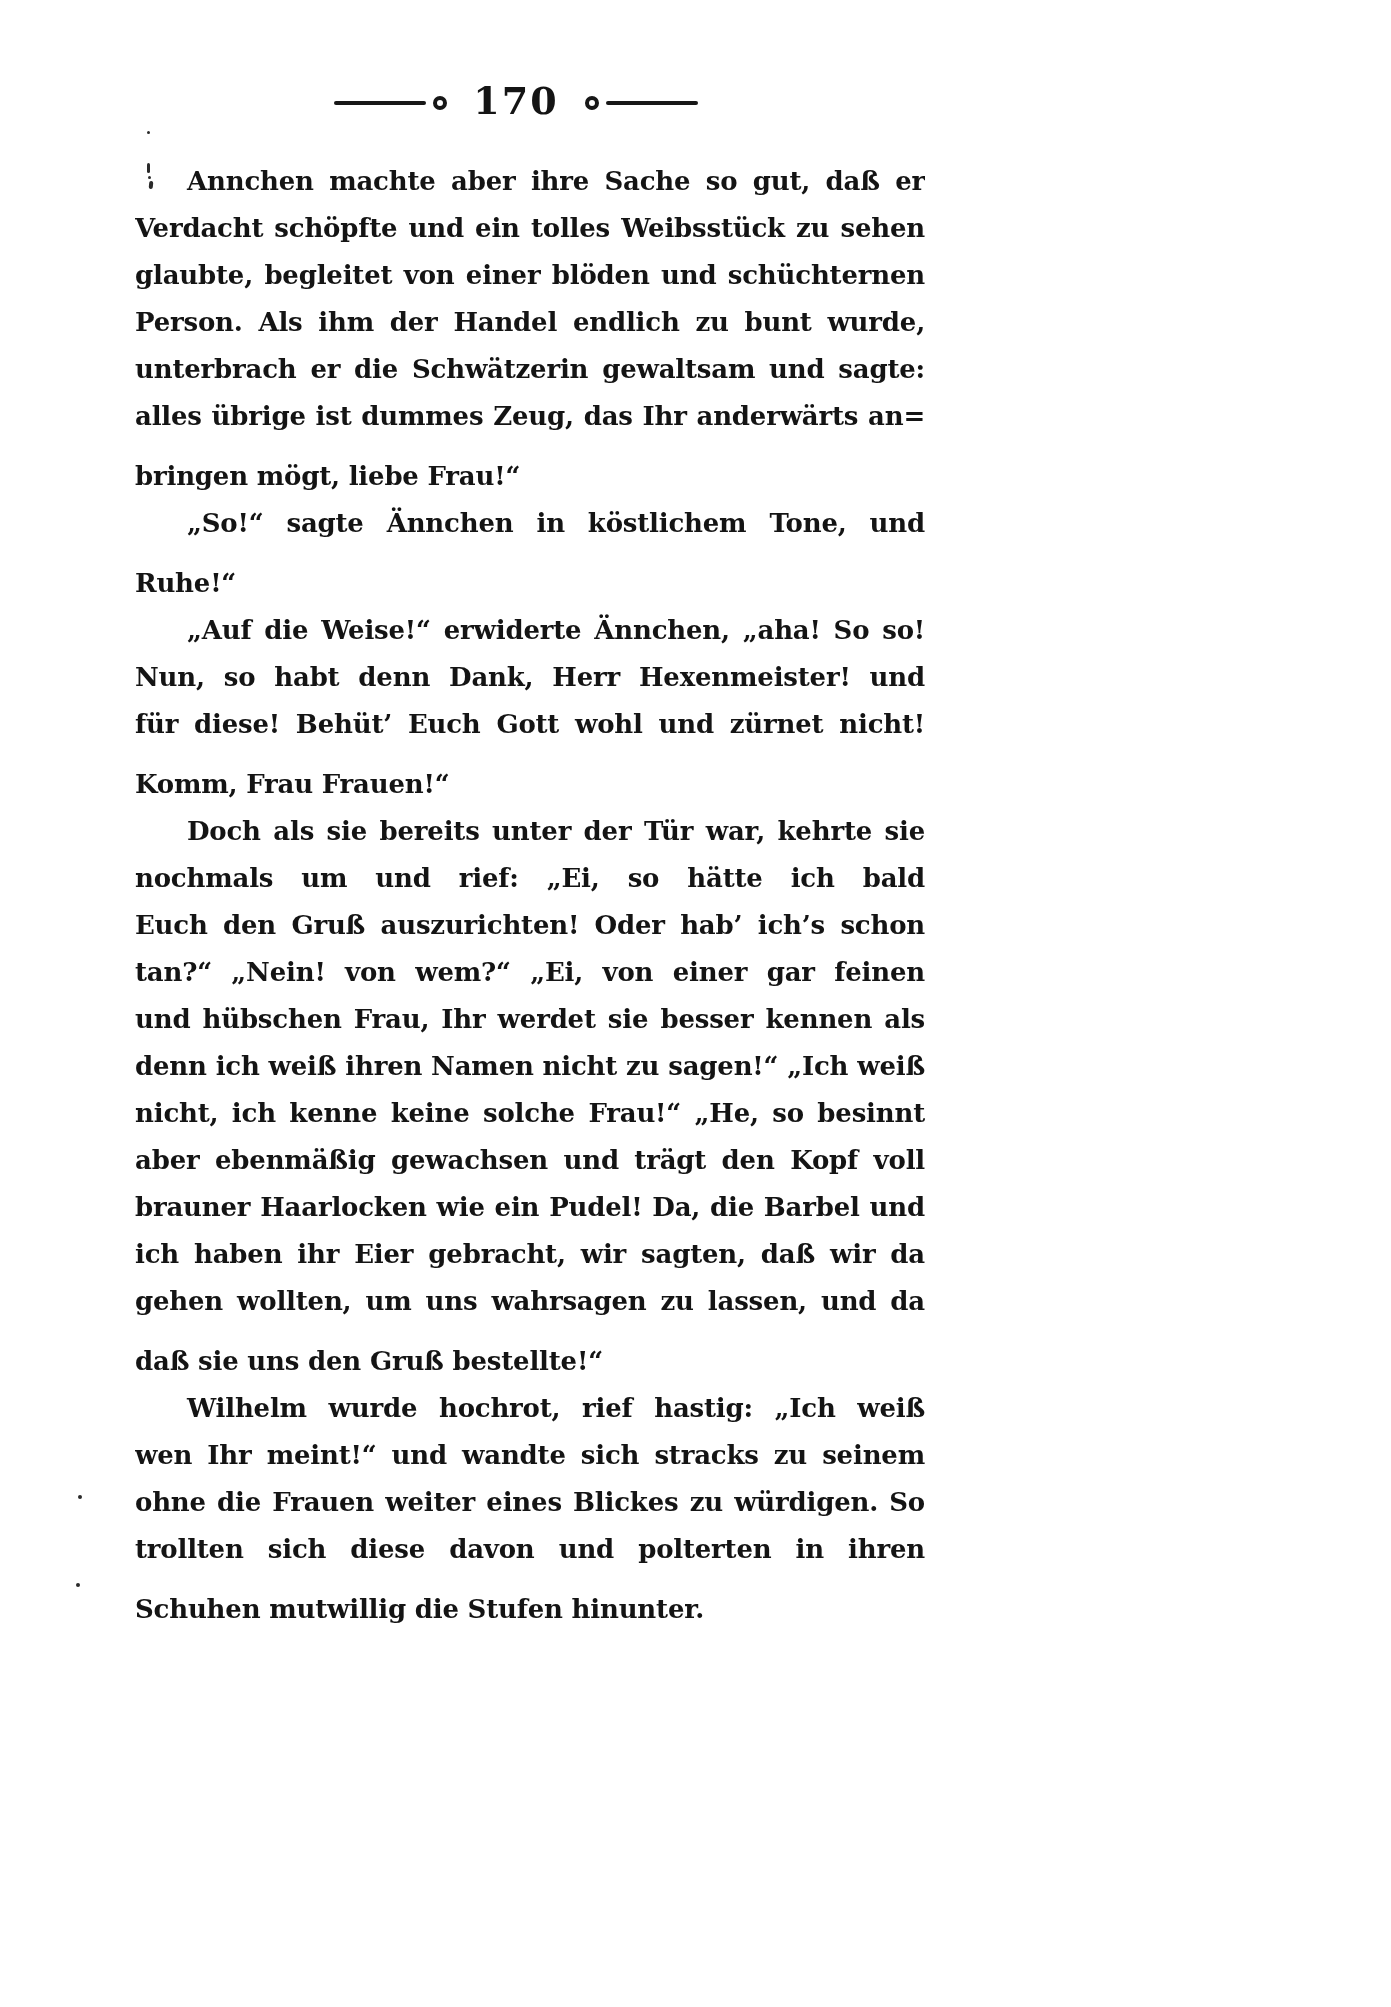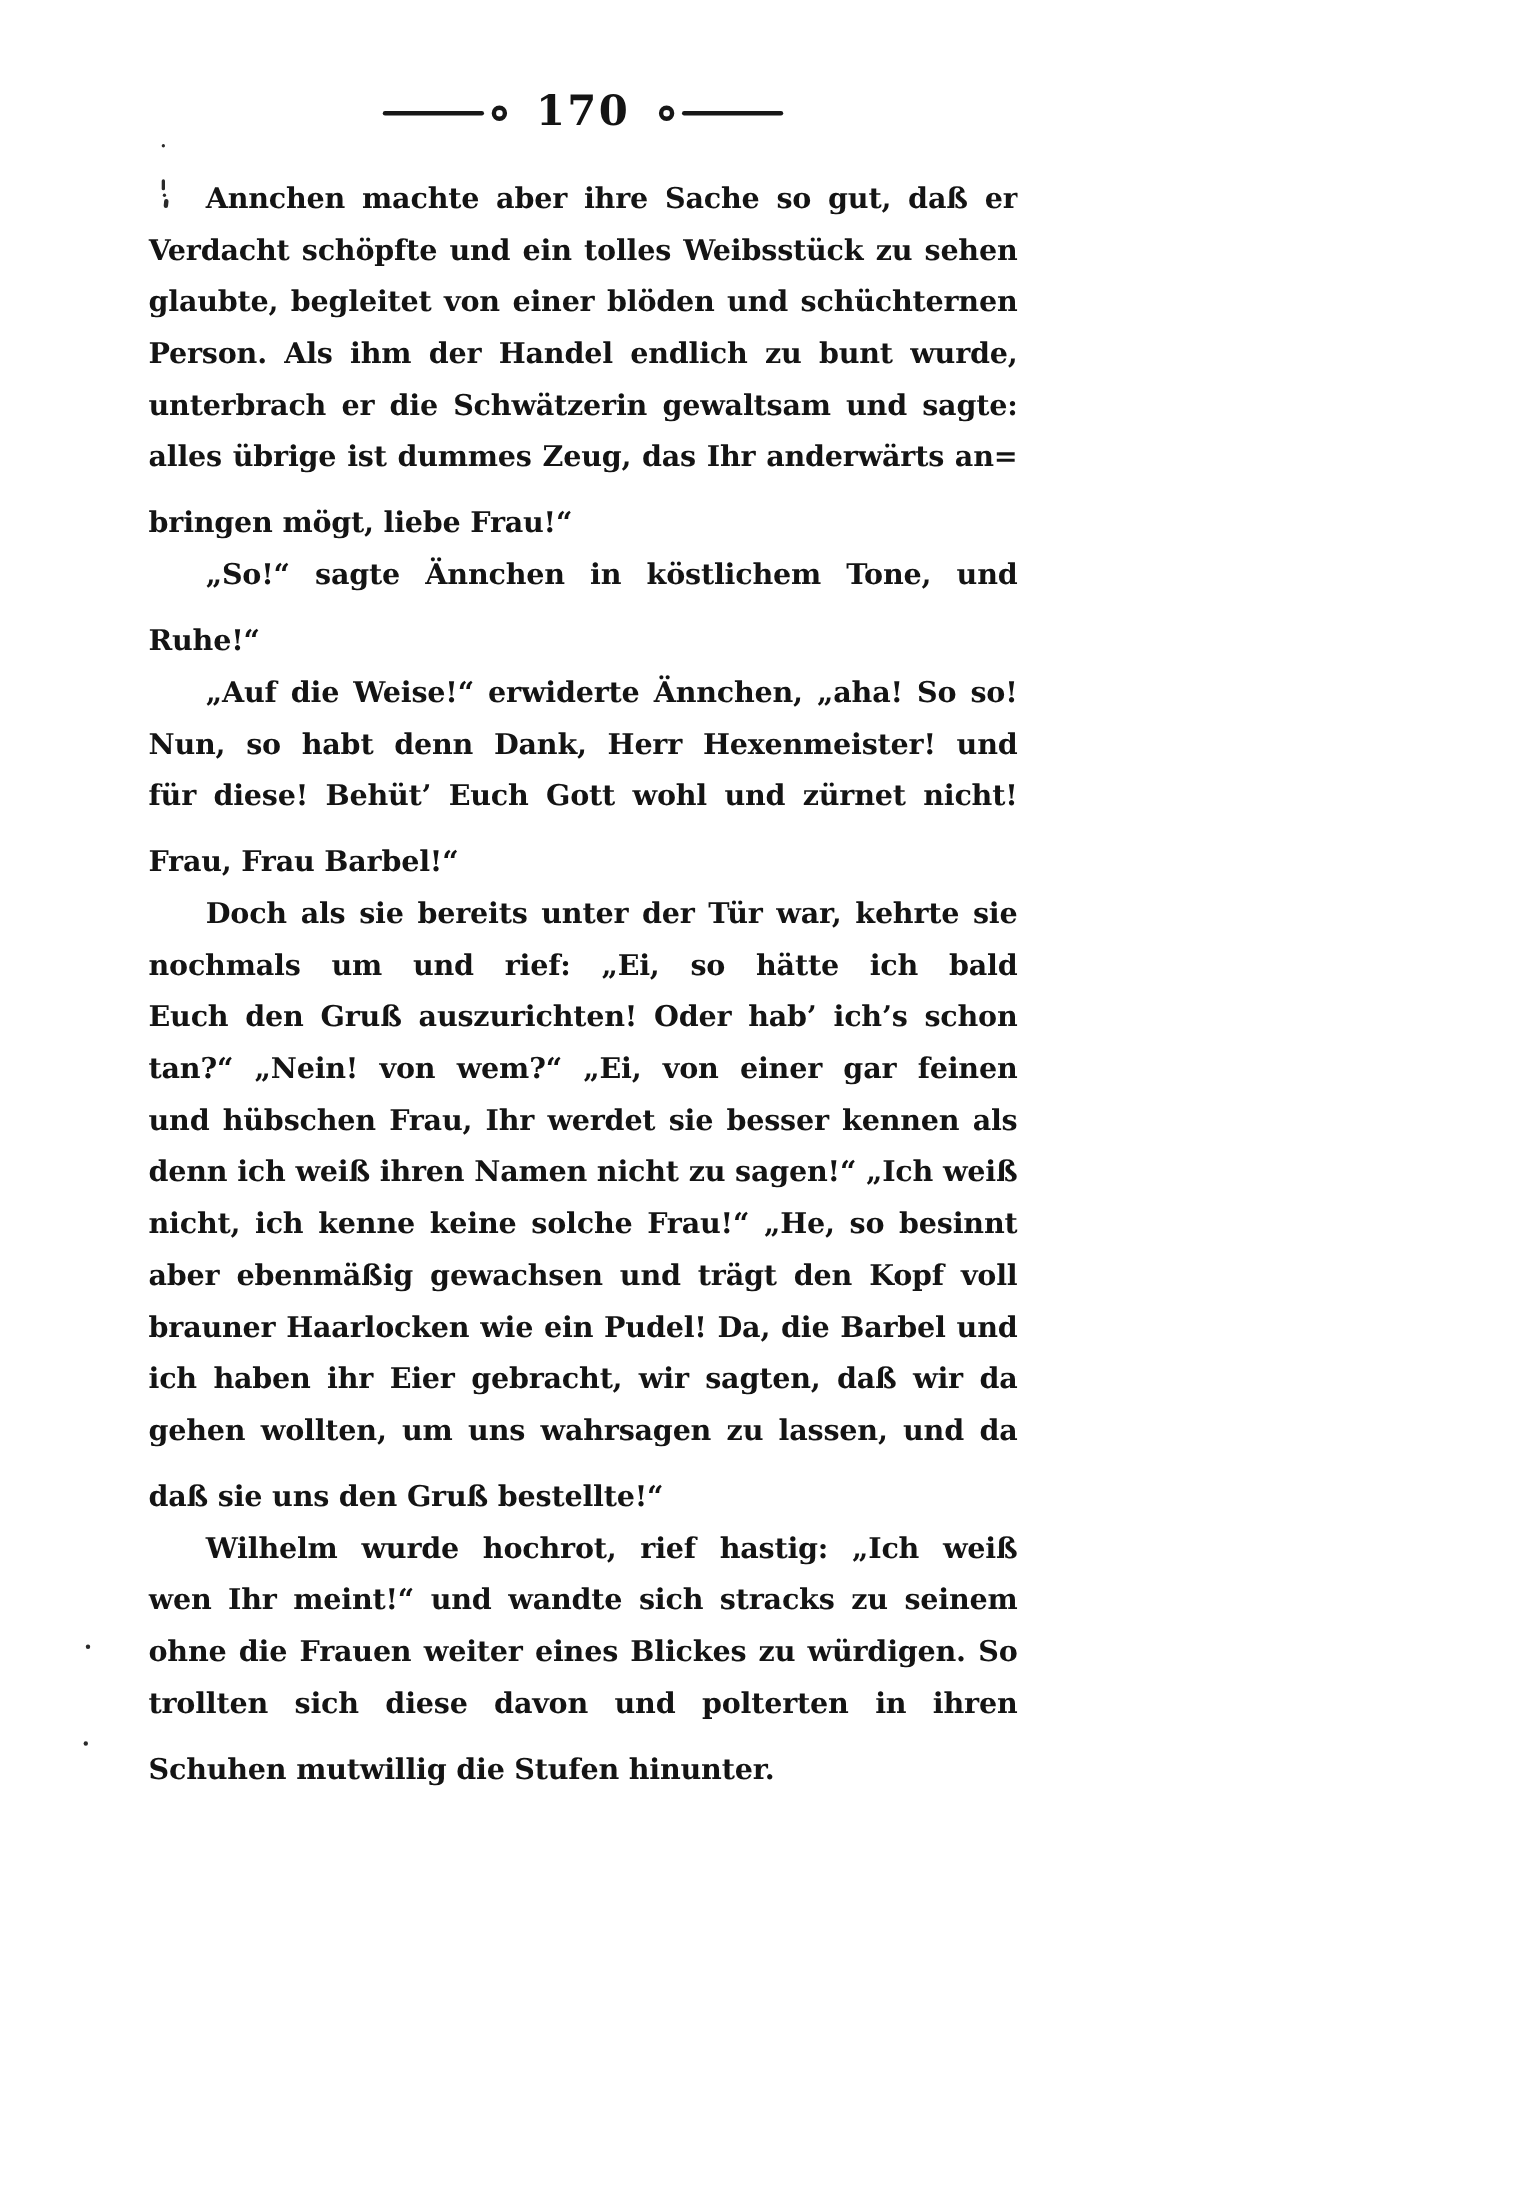--- a/index.html
+++ b/index.html
@@ -15,21 +15,21 @@
     background: #ffffff;
     overflow: hidden;
     font-family: "DejaVu Serif", "Liberation Serif", serif;
     color: #141414;
   }
 
   
   .running-head {
     position: absolute;
     top: 84px;
-    left: 135px;
+    left: 121px;
     width: 790px;
     display: flex;
     justify-content: center;
     align-items: center;
   }
   .orn-rule {
     width: 92px;
     height: 4px;
     background: #171717;
     border-radius: 2px;
@@ -112,21 +112,21 @@
         <div class="line last">bringen mögt, liebe Frau!“</div>
       </div>
       <div class="paragraph">
         <div class="line first">„So!“ sagte Ännchen in köstlichem Tone, und Wilhelm:</div>
         <div class="line last">Ruhe!“</div>
       </div>
       <div class="paragraph">
         <div class="line first">„Auf die Weise!“ erwiderte Ännchen, „aha! So so!</div>
         <div class="line">Nun, so habt denn Dank, Herr Hexenmeister! und nichts</div>
         <div class="line">für diese! Behüt’ Euch Gott wohl und zürnet nicht!</div>
-        <div class="line last">Frau, Frau Barbel!“</div>
+        <div class="line last">Komm, Frau Frauen!“</div>
       </div>
       <div class="paragraph">
         <div class="line first">Doch als sie bereits unter der Tür war, kehrte sie</div>
         <div class="line">nochmals um und rief: „Ei, so hätte ich bald vergessen,</div>
         <div class="line">Euch den Gruß auszurichten! Oder hab’ ich’s schon ge=</div>
         <div class="line">tan?“ „Nein! von wem?“ „Ei, von einer gar feinen</div>
         <div class="line">und hübschen Frau, Ihr werdet sie besser kennen als ich,</div>
         <div class="line">denn ich weiß ihren Namen nicht zu sagen!“ „Ich weiß</div>
         <div class="line">nicht, ich kenne keine solche Frau!“ „He, so besinnt Euch</div>
         <div class="line">aber ebenmäßig gewachsen und trägt den Kopf voll</div>

